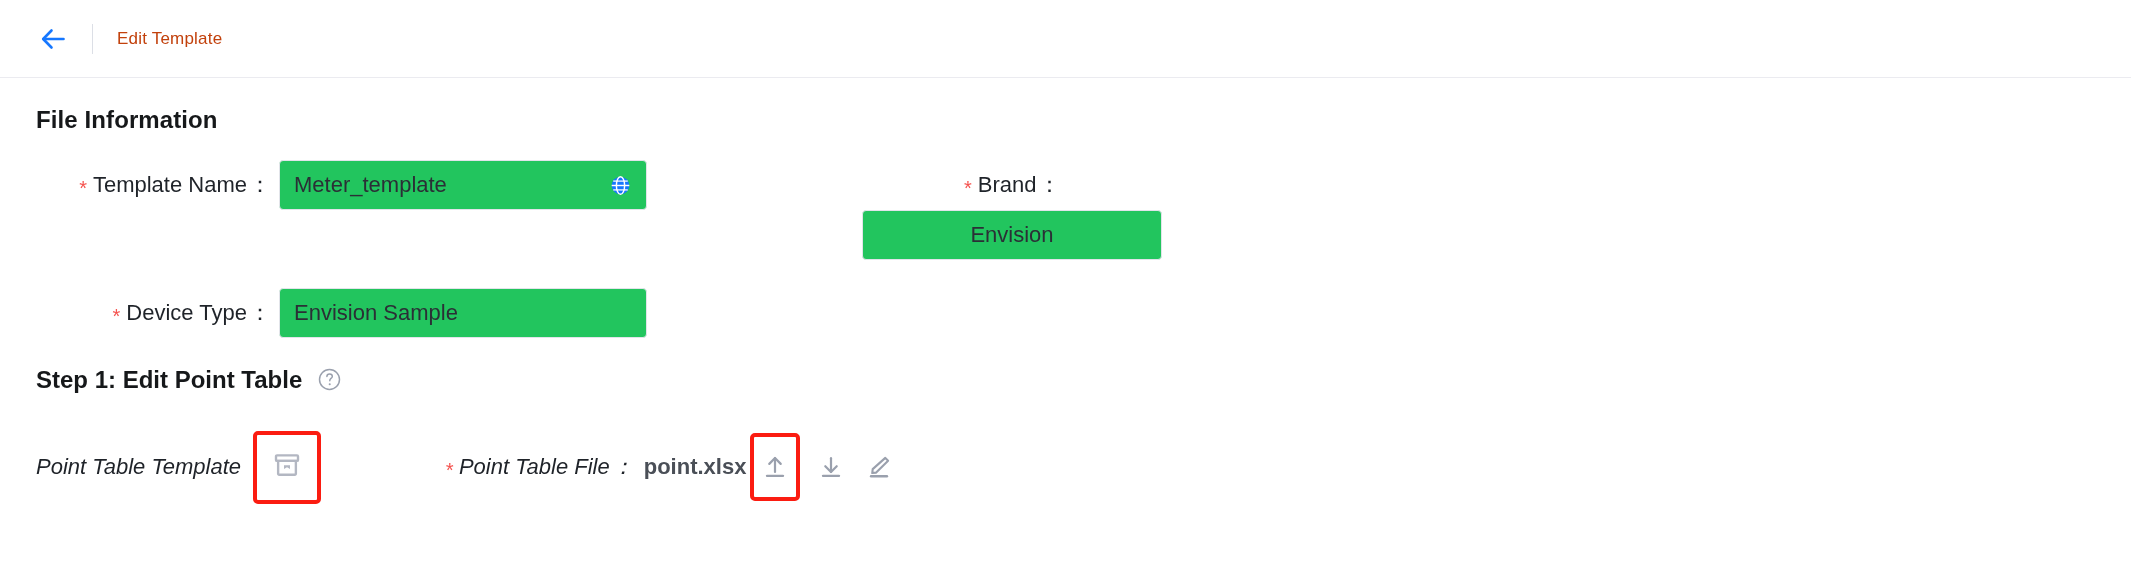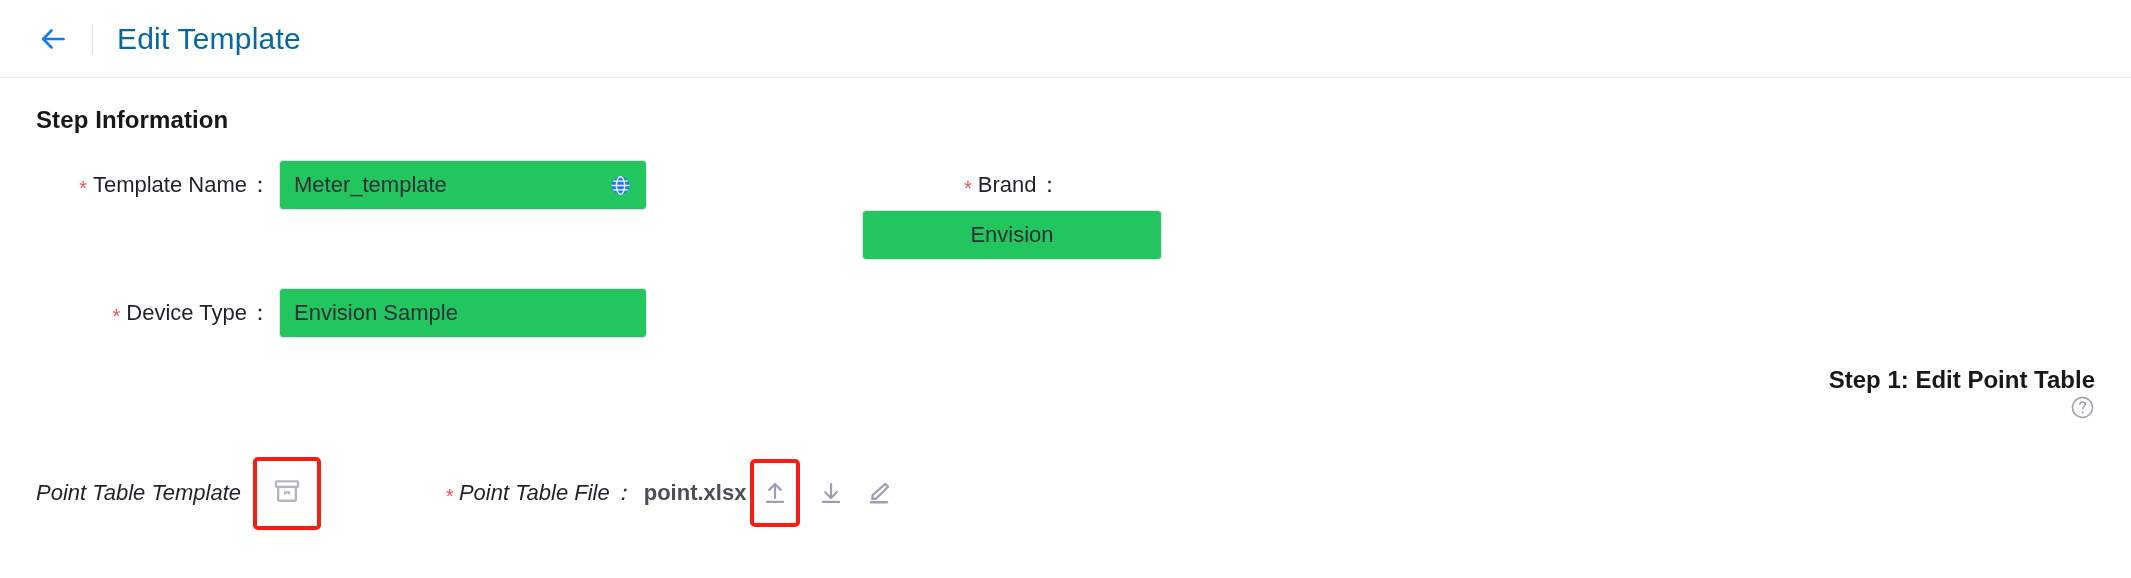--- a/index.html
+++ b/index.html
@@ -34,23 +34,23 @@
     cursor: pointer;
   }
   .back-arrow svg { display: block; }
   .header-divider {
     width: 1px;
     height: 30px;
     background: #dcdfe6;
     margin: 0 24px 0 22px;
   }
   .header-title {
-    font-size: 30px;
+    font-size: 17px;
     font-weight: 400;
-    color: #0369a1;
+    color: #c2410c;
     letter-spacing: .2px;
   }
 
   
   .page-body {
     padding: 28px 36px 0 36px;
   }
   .section-title {
     font-size: 24px;
     font-weight: bold;
@@ -123,23 +123,22 @@
   .col-b { margin-left: 150px; }
   .col-b-label { width: 120px; }
   .col-b-input { width: 375px; }
   .col-c { margin-left: 207px; flex-direction: column; }
   .col-c-label { width: 105px; }
   .col-c-input { width: 300px; text-align: center; }
 
   
   .step-title-row {
     display: flex;
-    align-items: flex-end;
+    align-items: flex-start;
     margin-top: 14px;
-    flex-direction: column;
   }
   .step-title {
     font-size: 24px;
     font-weight: bold;
     color: #16181a;
   }
   .help-icon {
     margin-left: 14px;
     width: 26px;
     height: 26px;
@@ -218,21 +217,21 @@
         <line x1="6.6" y1="16" x2="26.5" y2="16" stroke="#1677ff" stroke-width="2.6" stroke-linecap="round"></line>
       </svg>
     </span>
   </div>
   <div class="header-divider"></div>
   <div class="header-title">Edit Template</div>
 </div>
 
 <div class="page-body">
 
-  <div class="section-title">Step Information</div>
+  <div class="section-title">File Information</div>
 
   <div class="form-rows">
 
     <div class="form-row">
 
       <div class="field">
         <div class="field-label col-a-label">
           <span class="req-star">*</span><span>Template Name</span><span class="label-colon">：</span>
         </div>
         <div class="input-box col-a-input">

